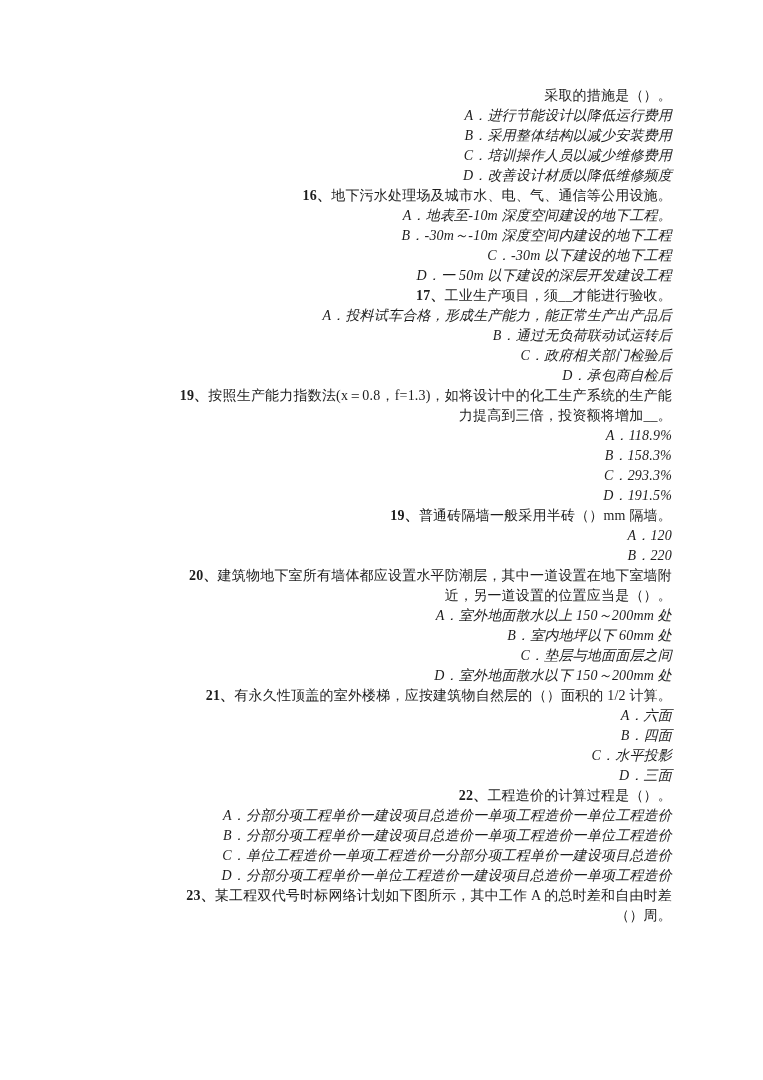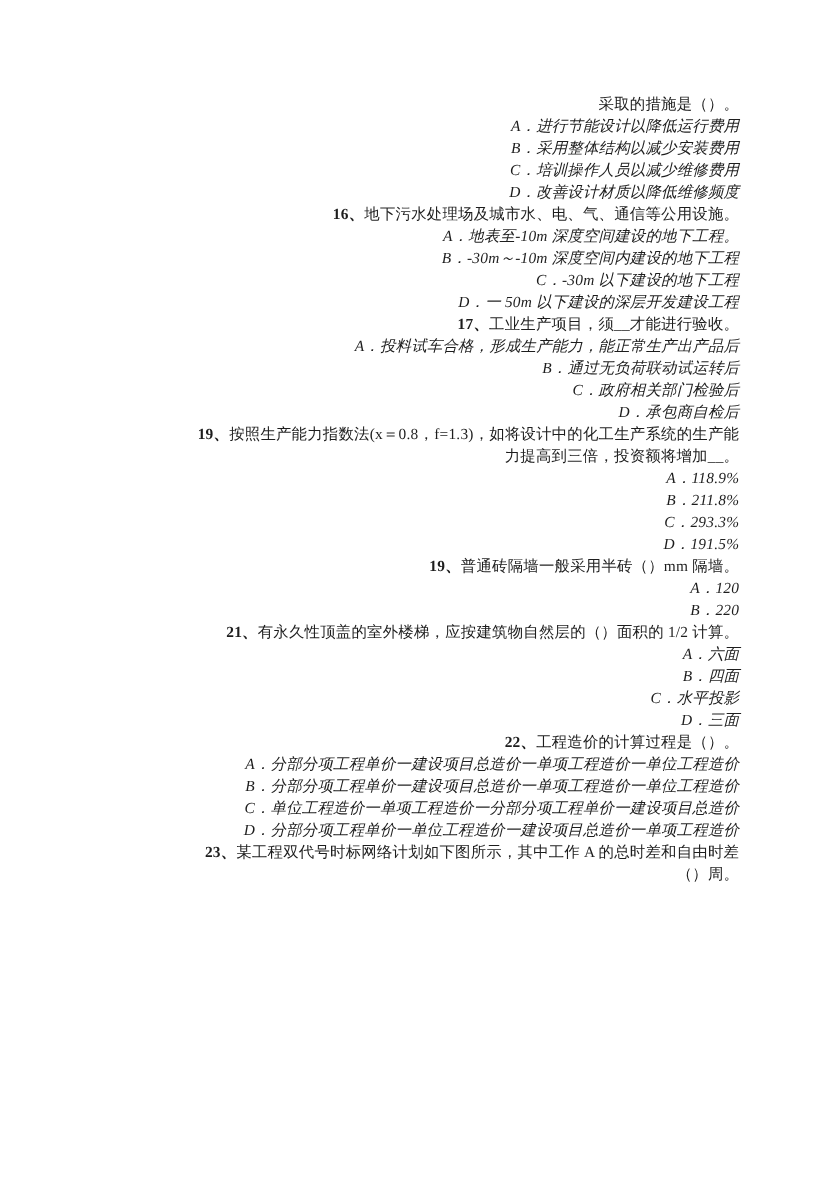--- a/index.html
+++ b/index.html
@@ -76,31 +76,39 @@
       <p class="option">A．投料试车合格，形成生产能力，能正常生产出产品后</p>
       <p class="option">B．通过无负荷联动试运转后</p>
       <p class="option">C．政府相关部门检验后</p>
       <p class="option">D．承包商自检后</p>
     </section>
 
     <section class="question">
       <p class="stem"><span class="qnum">19、</span><span>按照生产能力指数法(x＝0.8，f=1.3)，如将设计中的化工生产系统的生产能
 力提高到三倍，投资额将增加__。</span></p>
       <p class="option">A．118.9%</p>
-      <p class="option">B．211.8%</p>
+      <p class="option">B．158.3%</p>
       <p class="option">C．293.3%</p>
       <p class="option">D．191.5%</p>
     </section>
 
     <section class="question">
       <p class="stem"><span class="qnum">19、</span><span>普通砖隔墙一般采用半砖（）mm 隔墙。</span></p>
       <p class="option">A．120</p>
       <p class="option">B．220</p>
     </section>
 
+    <section class="question">
+      <p class="stem"><span class="qnum">20、</span><span>建筑物地下室所有墙体都应设置水平防潮层，其中一道设置在地下室墙附
+近，另一道设置的位置应当是（）。</span></p>
+      <p class="option">A．室外地面散水以上 150～200mm 处</p>
+      <p class="option">B．室内地坪以下 60mm 处</p>
+      <p class="option">C．垫层与地面面层之间</p>
+      <p class="option">D．室外地面散水以下 150～200mm 处</p>
+    </section>
 
     <section class="question">
       <p class="stem"><span class="qnum">21、</span><span>有永久性顶盖的室外楼梯，应按建筑物自然层的（）面积的 1/2 计算。</span></p>
       <p class="option">A．六面</p>
       <p class="option">B．四面</p>
       <p class="option">C．水平投影</p>
       <p class="option">D．三面</p>
     </section>
 
     <section class="question">

